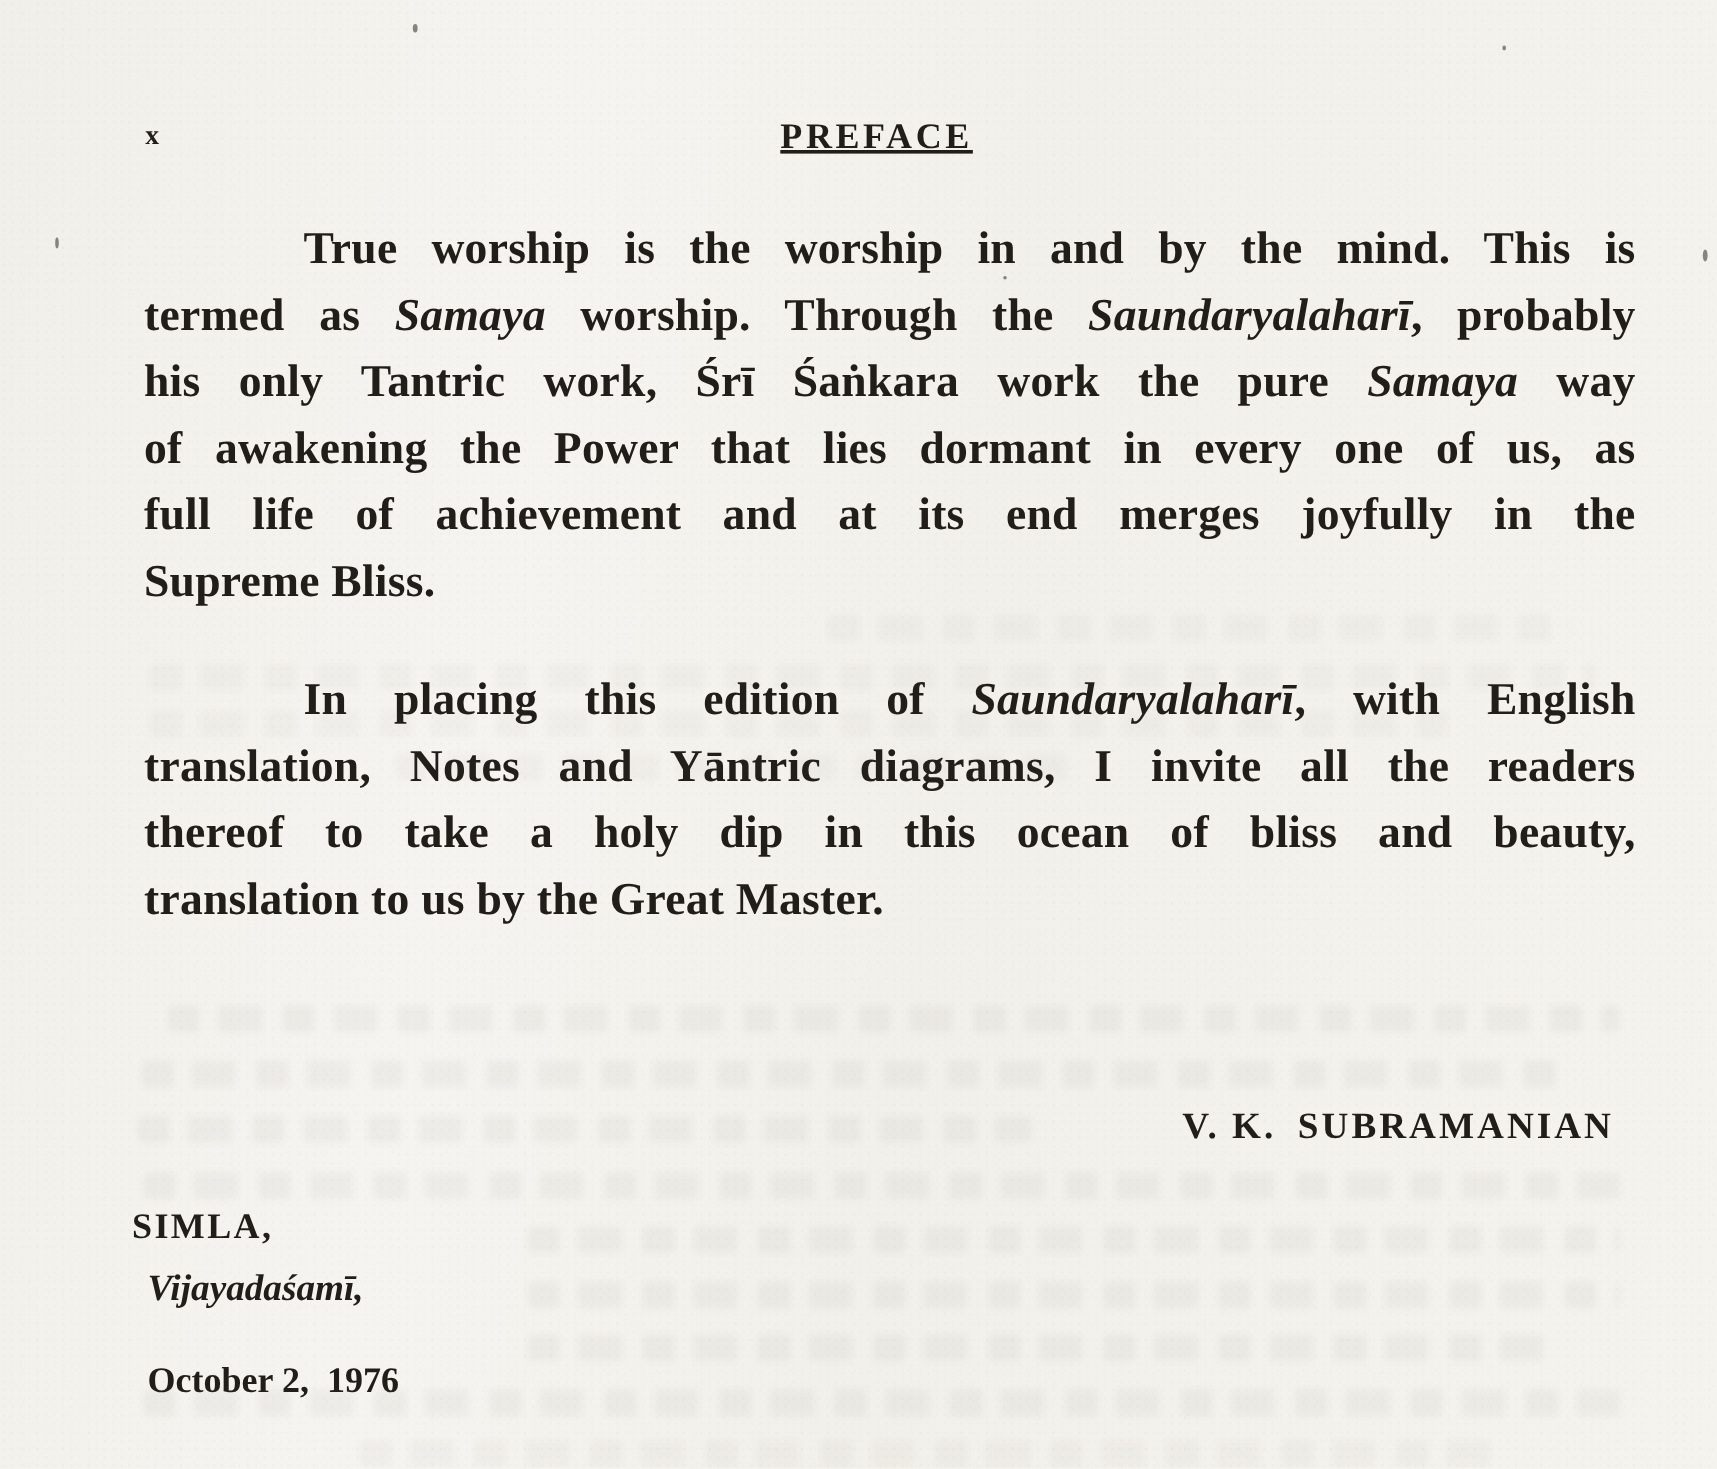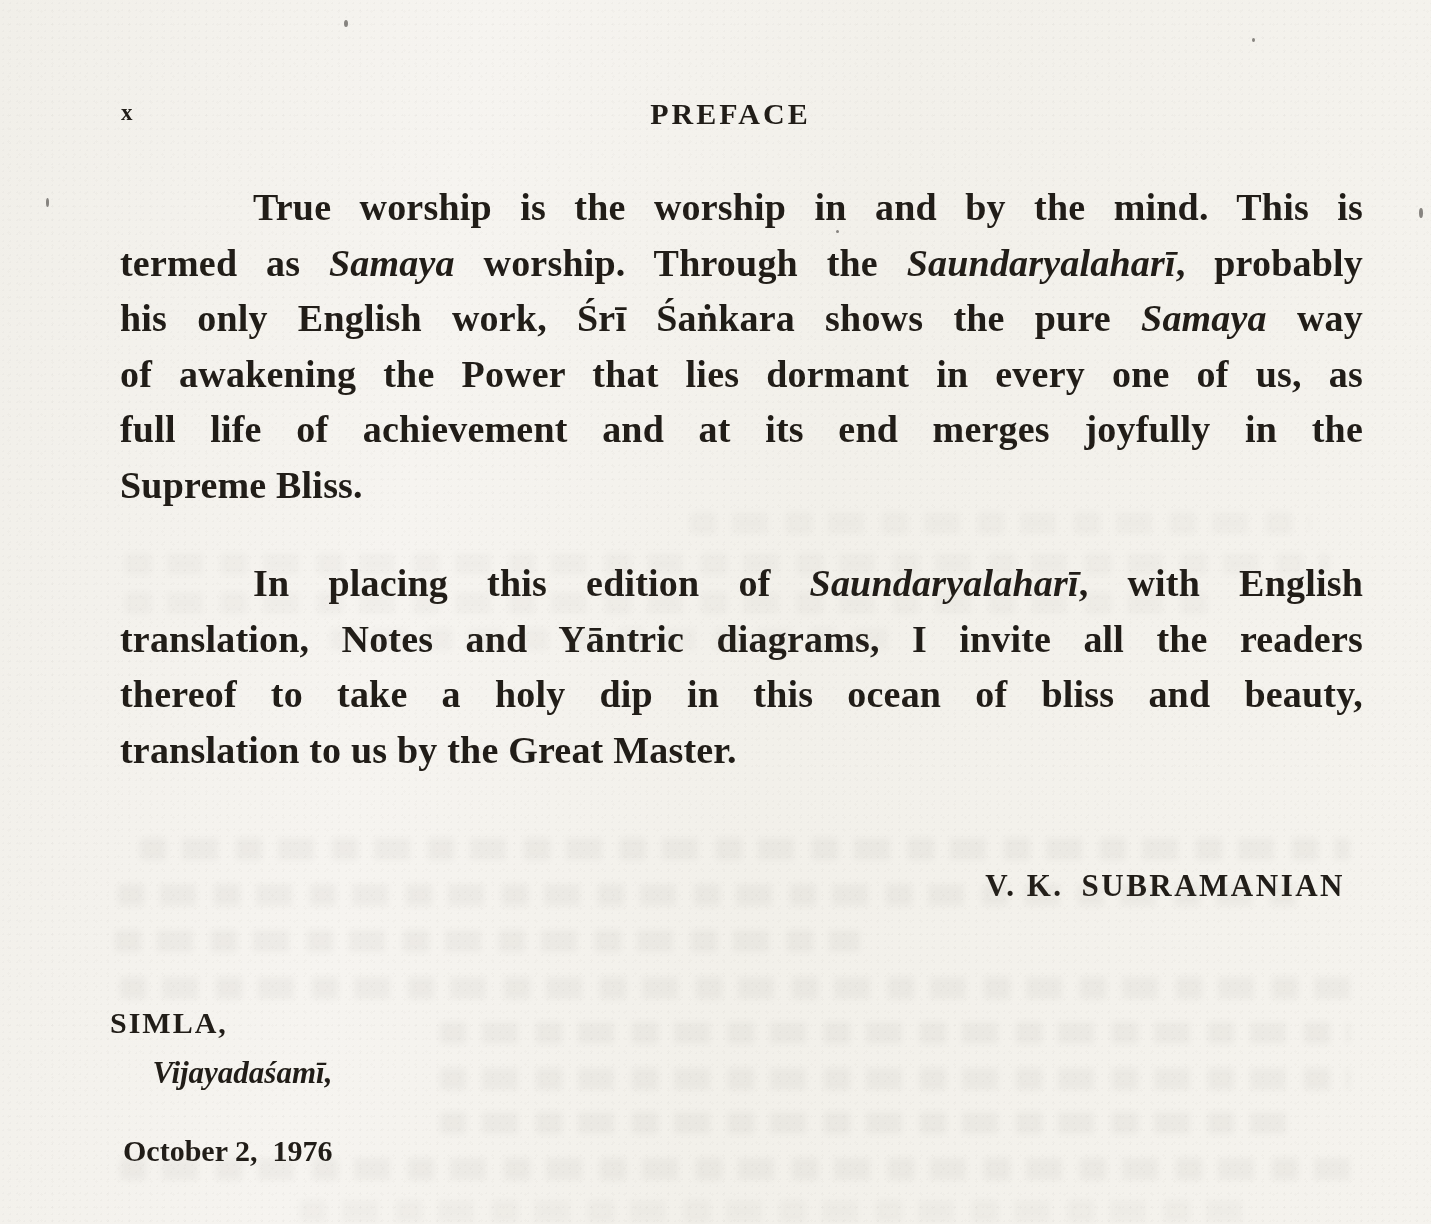--- a/index.html
+++ b/index.html
@@ -25,20 +25,21 @@
     left: 121px; top: 100px;
     font-size: 23px; font-weight: 700;
   }
   .page-title {
     position: absolute;
     left: 0; top: 97px; width: 100%;
     text-align: center;
     font-size: 30px; font-weight: 700;
     letter-spacing: 3px;
     text-indent: 30px; 
+    text-decoration: underline;
   }
 
   
   .text-column {
     position: absolute;
     left: 120px; top: 180px;
     width: 1243px;
   }
   .paragraph { margin: 0; }
   .paragraph + .paragraph { margin-top: 43px; }
@@ -52,36 +53,36 @@
     white-space: normal;
     letter-spacing: 0.2px;
   }
   .jline.last { text-align-last: left; }
   .jline.indent { text-indent: 133px; }
   .it { font-style: italic; }
 
   
   .signature {
     position: absolute;
-    right: 86px; top: 868px;
+    right: 86px; top: 920px;
     font-size: 31px; font-weight: 700;
     letter-spacing: 2.5px;
   }
 
   
   .footer-block {
     position: absolute;
     left: 110px; top: 998px;
   }
   .footer-line {
     font-size: 30px; font-weight: 700;
     line-height: 50px;
   }
   .footer-place { letter-spacing: 2px; }
-  .footer-occasion { font-style: italic; padding-left: 13px; font-size: 31px; text-align: right; }
+  .footer-occasion { font-style: italic; padding-left: 13px; font-size: 31px; }
   .footer-date { padding-left: 13px; margin-top: 28px; }
 
   
   .ghost {
     position: absolute;
     height: 22px;
     background: repeating-linear-gradient(90deg,
       rgba(95,92,86,0.55) 0px, rgba(95,92,86,0.55) 26px,
       rgba(95,92,86,0) 26px, rgba(95,92,86,0) 42px,
       rgba(95,92,86,0.5) 42px, rgba(95,92,86,0.5) 78px,
@@ -104,21 +105,21 @@
 
 <div id="page">
 
   <div class="page-number">x</div>
   <div class="page-title">PREFACE</div>
 
   <div class="text-column">
     <div class="paragraph">
         <div class="jline indent"><span>True worship is the worship in and by the mind. This is</span></div>
         <div class="jline"><span>termed as </span><span class="it">Samaya</span><span> worship. Through the </span><span class="it">Saundaryalaharī</span><span>, probably</span></div>
-        <div class="jline"><span>his only English work, Śrī Śaṅkara shows the pure </span><span class="it">Samaya</span><span> way</span></div>
+        <div class="jline"><span>his only Tantric work, Śrī Śaṅkara work the pure </span><span class="it">Samaya</span><span> way</span></div>
         <div class="jline"><span>of awakening the Power that lies dormant in every one of us, as</span></div>
         <div class="jline"><span>full life of achievement and at its end merges joyfully in the</span></div>
         <div class="jline last"><span>Supreme Bliss.</span></div>
       </div>
     <div class="paragraph">
         <div class="jline indent"><span>In placing this edition of </span><span class="it">Saundaryalaharī</span><span>, with English</span></div>
         <div class="jline"><span>translation, Notes and Yāntric diagrams, I invite all the readers</span></div>
         <div class="jline"><span>thereof to take a holy dip in this ocean of bliss and beauty,</span></div>
         <div class="jline last"><span>translation to us by the Great Master.</span></div>
       </div>

